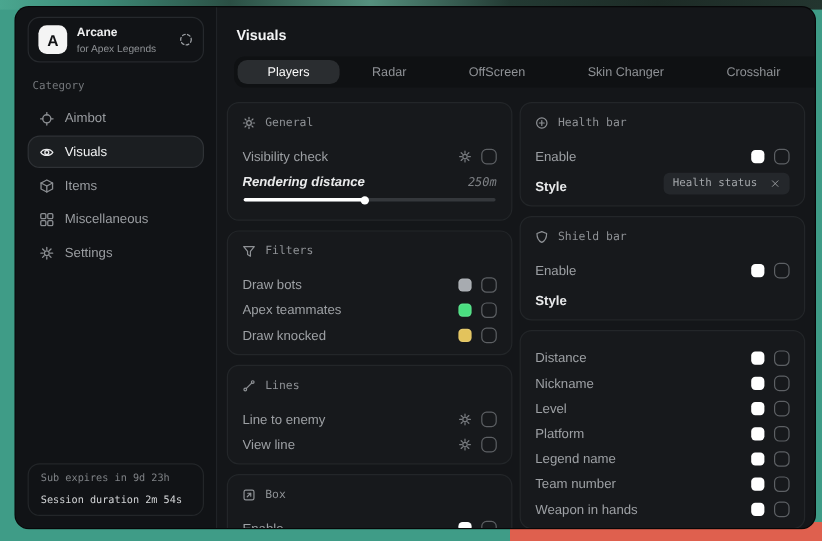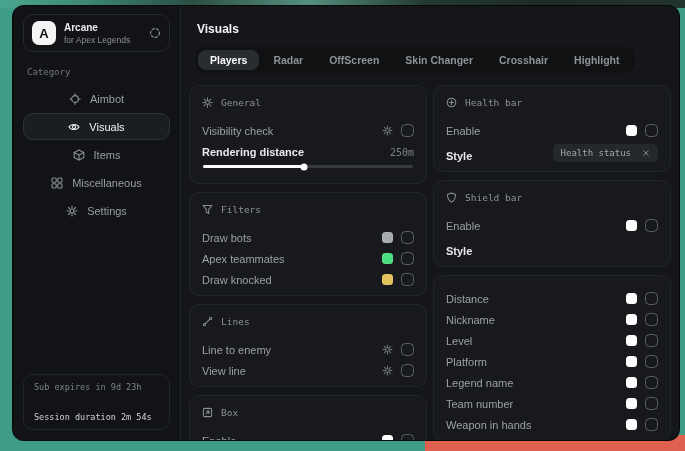--- a/index.html
+++ b/index.html
@@ -47,41 +47,41 @@
   .brand-sub { font-size: 8.5px; color: #8d9094; margin-top: 2px; }
   .brand .ic { color: #9a9da1; }
   .category {
     font-family: "DejaVu Sans Mono", monospace;
     font-size: 9px; color: #74777b; margin: 15px 4px 8px;
   }
   .nav-item {
     display: flex; align-items: center; gap: 9px;
     height: 27px; padding: 0 9px; margin-bottom: 1px;
     border: 1px solid transparent; border-radius: 10px;
-    color: #9a9da1; font-size: 11px; cursor: default; justify-content: center;
+    color: #9a9da1; font-size: 11px; cursor: default;
   }
   .nav-item .ic { color: #8b8e92; }
   .nav-item.active { background: #1b1e21; border-color: #2f3236; color: #f2f3f4; }
   .nav-item.active .ic { color: #e8e9ea; }
   .side-footer {
     margin-top: auto;
     border: 1px solid #232629; border-radius: 10px;
     padding: 7px 10px;
     font-family: "DejaVu Sans Mono", monospace; font-size: 8.5px;
   }
-  .side-footer .l1 { color: #7f8286; margin-bottom: 20px; }
+  .side-footer .l1 { color: #7f8286; margin-bottom: 8px; }
   .side-footer .l2 { color: #d3d5d7; }
   
   .main { flex: 1; padding: 12px 8px 0; display: flex; flex-direction: column; overflow: hidden; }
   .main-title { font-size: 12px; font-weight: 700; color: #f3f4f5; margin: 4px 0 11px 8px; }
   .tabs {
     background: #0f1113; border-radius: 9px; padding: 3px;
     display: flex; gap: 2px; width: max-content; margin-left: 6px;
   }
-  .tab { padding: 4px 12px; border-radius: 8px; font-size: 10.5px; color: #8f9296; white-space: nowrap; font-weight: bold; }
+  .tab { padding: 4px 25px; border-radius: 8px; font-size: 10.5px; color: #8f9296; white-space: nowrap; }
   .tab.active { background: #2a2d30; color: #fafafa; }
   .columns { display: flex; gap: 6px; margin-top: 12px; flex: 1; min-height: 0; }
   .col { flex: 1; display: flex; flex-direction: column; gap: 8px; min-width: 0; }
   .card {
     background: #17191c; border: 1px solid #232629; border-radius: 10px;
     padding: 8px 12px 9px; flex: none;
   }
   .card.grow { min-height: 110px; }
   .card-head {
     display: flex; align-items: center; gap: 8px;
@@ -95,21 +95,21 @@
   .row-right { display: flex; align-items: center; gap: 8px; }
   .swatch {
     width: 11px; height: 11px; border-radius: 3.5px;
     box-shadow: inset 0 0 0 1px rgba(255,255,255,.10);
   }
   .checkbox {
     width: 13px; height: 13px; flex: none;
     border: 1.5px solid #5d6064; border-radius: 4.5px; background: transparent;
   }
   .gear-sm { color: #797c80; }
-  .slider-wrap { padding-bottom: 4px; }
+  .slider-wrap { padding-bottom: 4px; font-style: italic; }
   .slider-value { font-family: "DejaVu Sans Mono", monospace; font-size: 10px; color: #7e8185; }
   .slider { position: relative; height: 3px; background: #35383c; border-radius: 2px; margin: 7px 1px 2px; }
   .slider-fill { position: absolute; left: 0; top: 0; bottom: 0; background: #ffffff; border-radius: 2px; }
   .slider-thumb {
     position: absolute; top: 50%; transform: translate(-50%,-50%);
     width: 7px; height: 7px; background: #ffffff; border-radius: 50%;
   }
   .tag {
     display: flex; align-items: center; gap: 11px;
     background: #24272b; border-radius: 5px; padding: 4px 8px;

